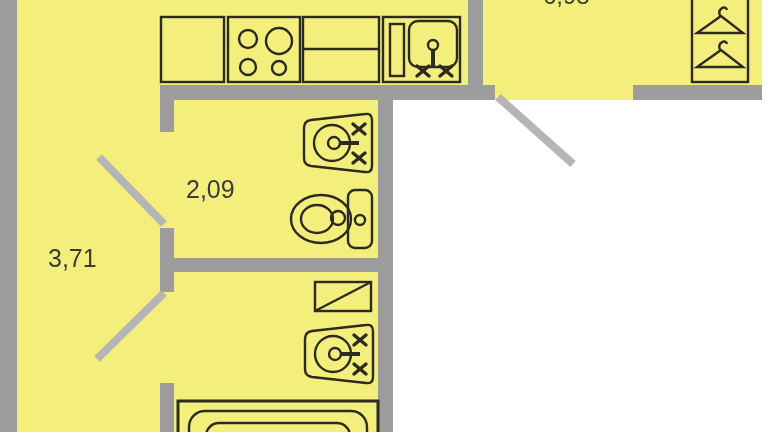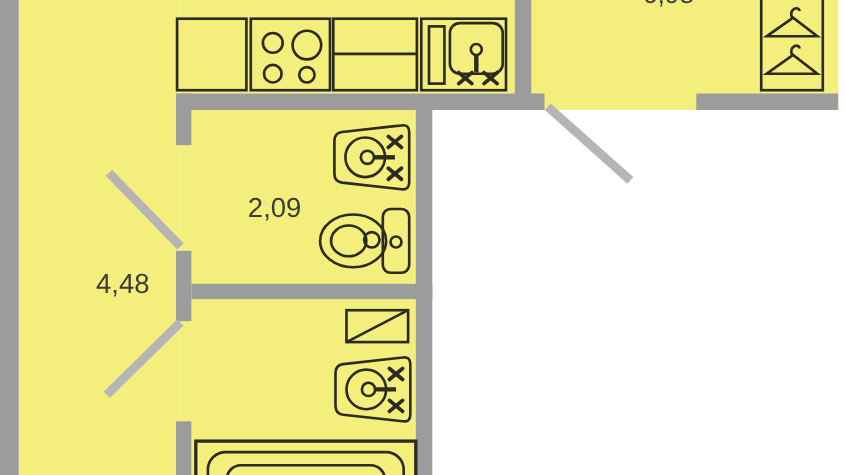--- a/index.html
+++ b/index.html
@@ -13,21 +13,21 @@
   html,body{margin:0;padding:0;background:#fff;}
   .plan{
     position:relative;width:768px;height:432px;overflow:hidden;
     background:var(--background);
     font-family:"Liberation Sans", sans-serif;
   }
   .room{position:absolute;background:var(--room-fill);}
   .wall{position:absolute;background:var(--wall);}
   .room-label{
     position:absolute;color:var(--label-text);
-    font-size:25px;line-height:25px;text-align:right;width:88px;
+    font-size:25px;line-height:25px;text-align:left;width:88px;
   }
   .fix-layer{position:absolute;left:0;top:0;}
   .outline{fill:none;stroke:var(--outline);stroke-width:2.4px;}
   .outline-thick{fill:none;stroke:var(--outline);stroke-width:3px;}
   .xline{stroke:var(--outline);stroke-width:3.4px;stroke-linecap:round;}
   .thickline{stroke:var(--outline);stroke-width:4px;}
   .door{stroke:var(--door-swing);stroke-width:8px;}
 </style>
 </head>
 <body>
@@ -116,16 +116,16 @@
       <rect class="outline" x="206" y="423" width="144" height="50" rx="13"></rect>
     </g>
 
     <g>
       <rect class="outline" x="692" y="-6" width="56" height="88"></rect>
       <use href="#hanger-sym"></use>
       <use href="#hanger-sym" transform="translate(0,34)"></use>
     </g>
   </svg>
 
-  <div class="room-label" style="left:48px;top:246px">4,48</div>
+  <div class="room-label" style="left:48px;top:246px">3,71</div>
   <div class="room-label" style="left:186px;top:177px">2,09</div>
   <div class="room-label" style="left:543px;top:-17px;font-size:24px">6,98</div>
 </div>
 
 </body></html>

